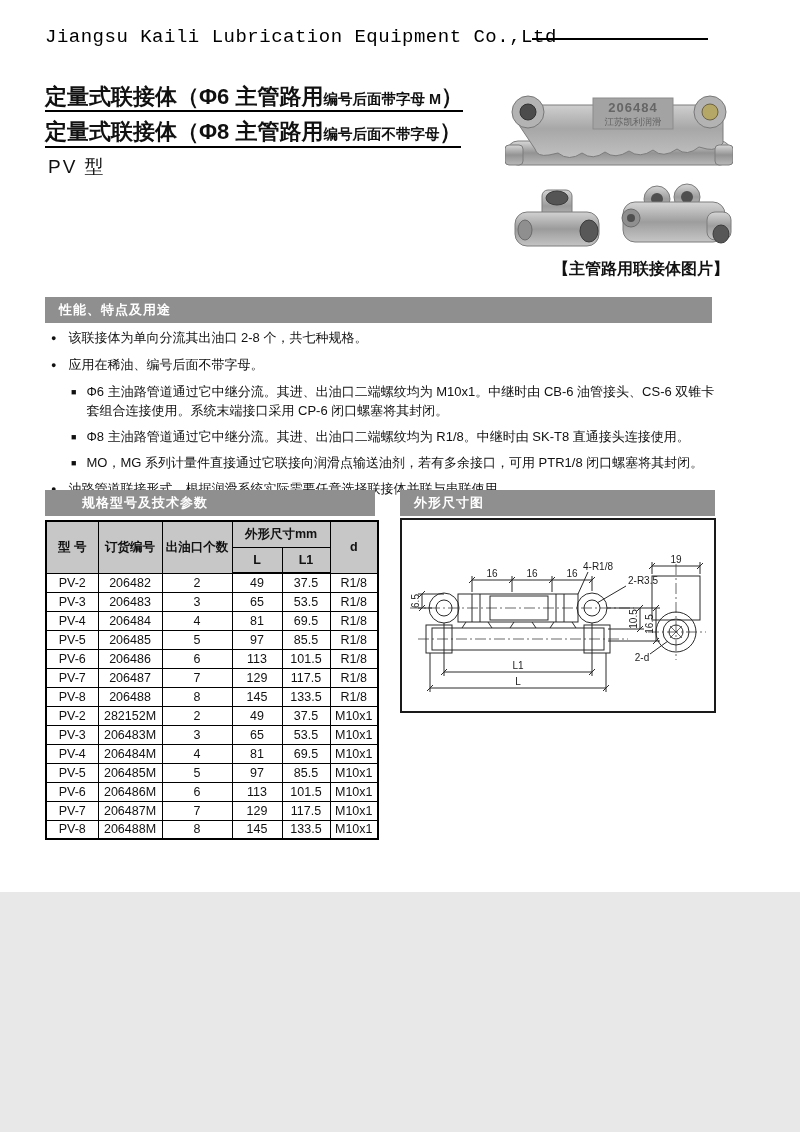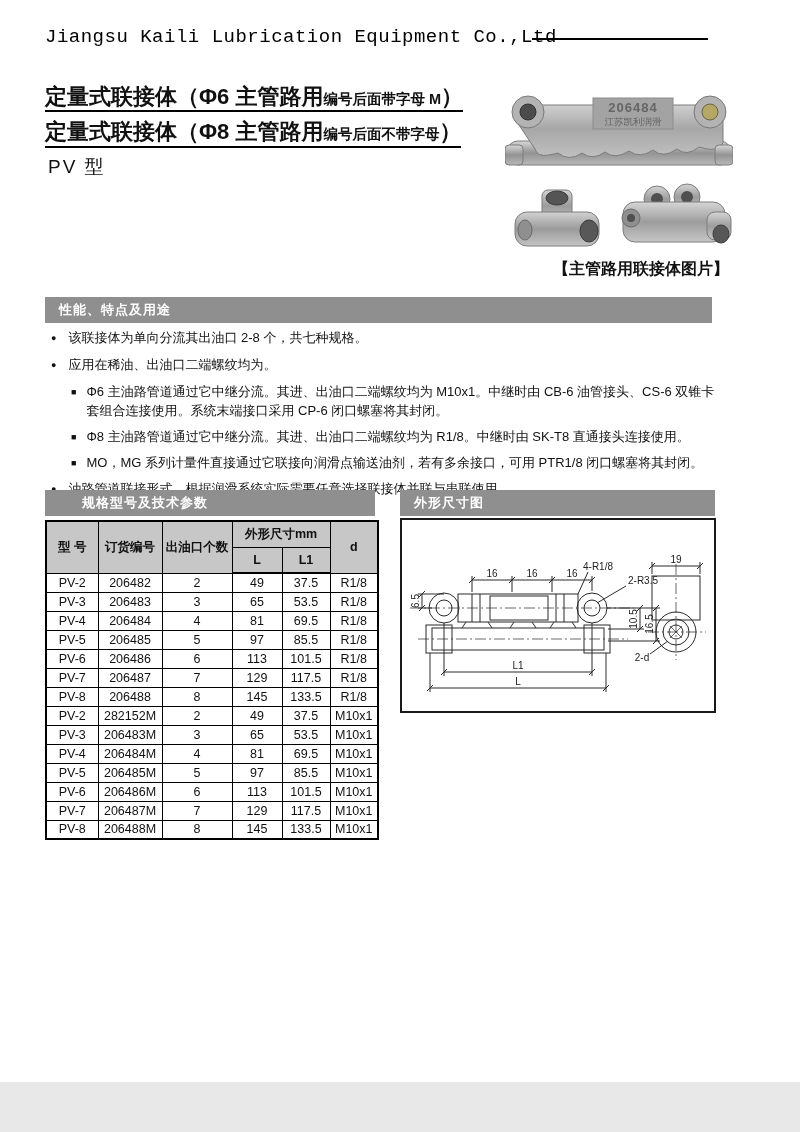--- a/index.html
+++ b/index.html
@@ -1,18 +1,18 @@
 <!DOCTYPE html>
 <html><head>
 <meta charset="utf-8">
 <style>
   * { margin:0; padding:0; box-sizing:border-box; }
   html,body { background:#e8e8e8; }
   .page {
-    position:relative; width:800px; height:1082px; margin:0 auto;
+    position:relative; width:800px; height:892px; margin:0 auto;
     background:#ffffff; overflow:hidden;
     font-family:"Liberation Sans", sans-serif; color:#111;
   }
   
   .company { position:absolute; left:45px; top:26px; font-family:"Liberation Mono", monospace;
              font-size:19px; letter-spacing:0.5px; color:#000; white-space:nowrap; }
   .header-rule { position:absolute; left:532px; top:38px; width:176px; height:0; border-top:2px solid #000; }
   
   .titles { position:absolute; left:45px; top:84px; }
   .title-line { display:table; border-bottom:2px solid #000; padding-bottom:1px; margin-bottom:7px;
@@ -144,21 +144,21 @@
   <div class="photo-caption">【主管路用联接体图片】</div>
 
   <div class="bar" id="bar-features">性能、特点及用途</div>
   <div class="bullets">
       <div class="bullet level1">
         <span class="marker">●</span>
         <span class="btext">该联接体为单向分流其出油口 2-8 个，共七种规格。</span>
       </div>
       <div class="bullet level1">
         <span class="marker">●</span>
-        <span class="btext">应用在稀油、出油口二端螺纹均为。</span>
+        <span class="btext">应用在稀油、编号后面不带字母。</span>
       </div>
       <div class="bullet level2">
         <span class="marker">■</span>
         <span class="btext">Φ6 主油路管道通过它中继分流。其进、出油口二端螺纹均为 M10x1。中继时由 CB-6 油管接头、CS-6 双锥卡套组合连接使用。系统末端接口采用 CP-6 闭口螺塞将其封闭。</span>
       </div>
       <div class="bullet level2">
         <span class="marker">■</span>
         <span class="btext">Φ8 主油路管道通过它中继分流。其进、出油口二端螺纹均为 R1/8。中继时由 SK-T8 直通接头连接使用。</span>
       </div>
       <div class="bullet level2">

